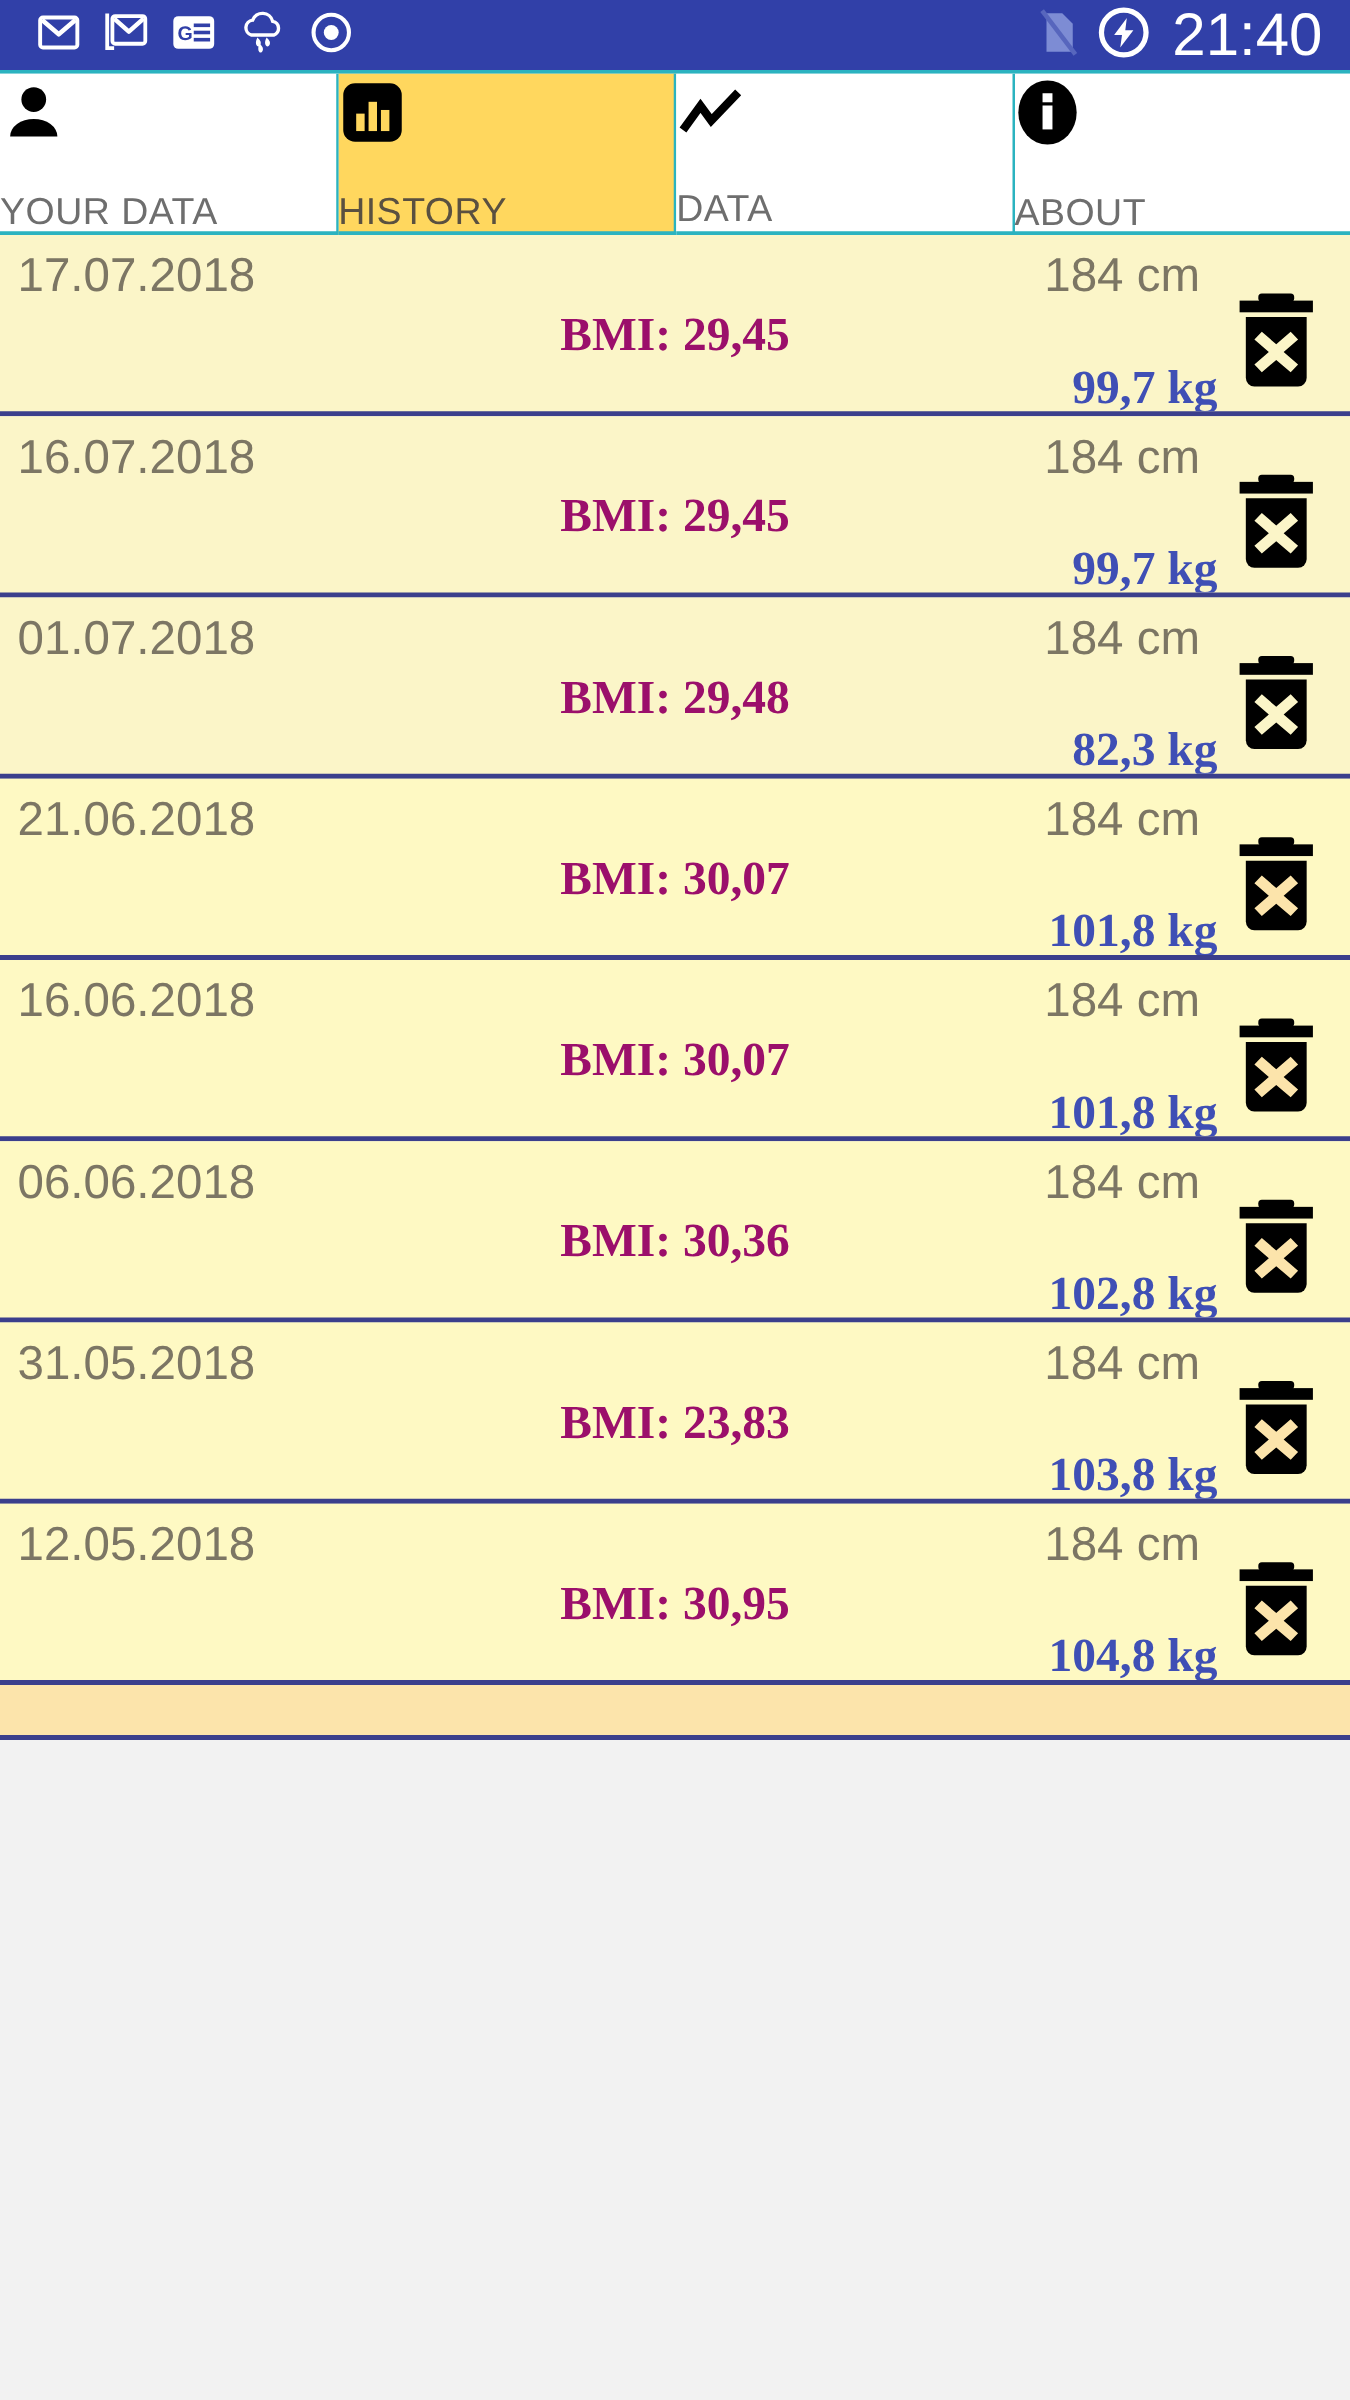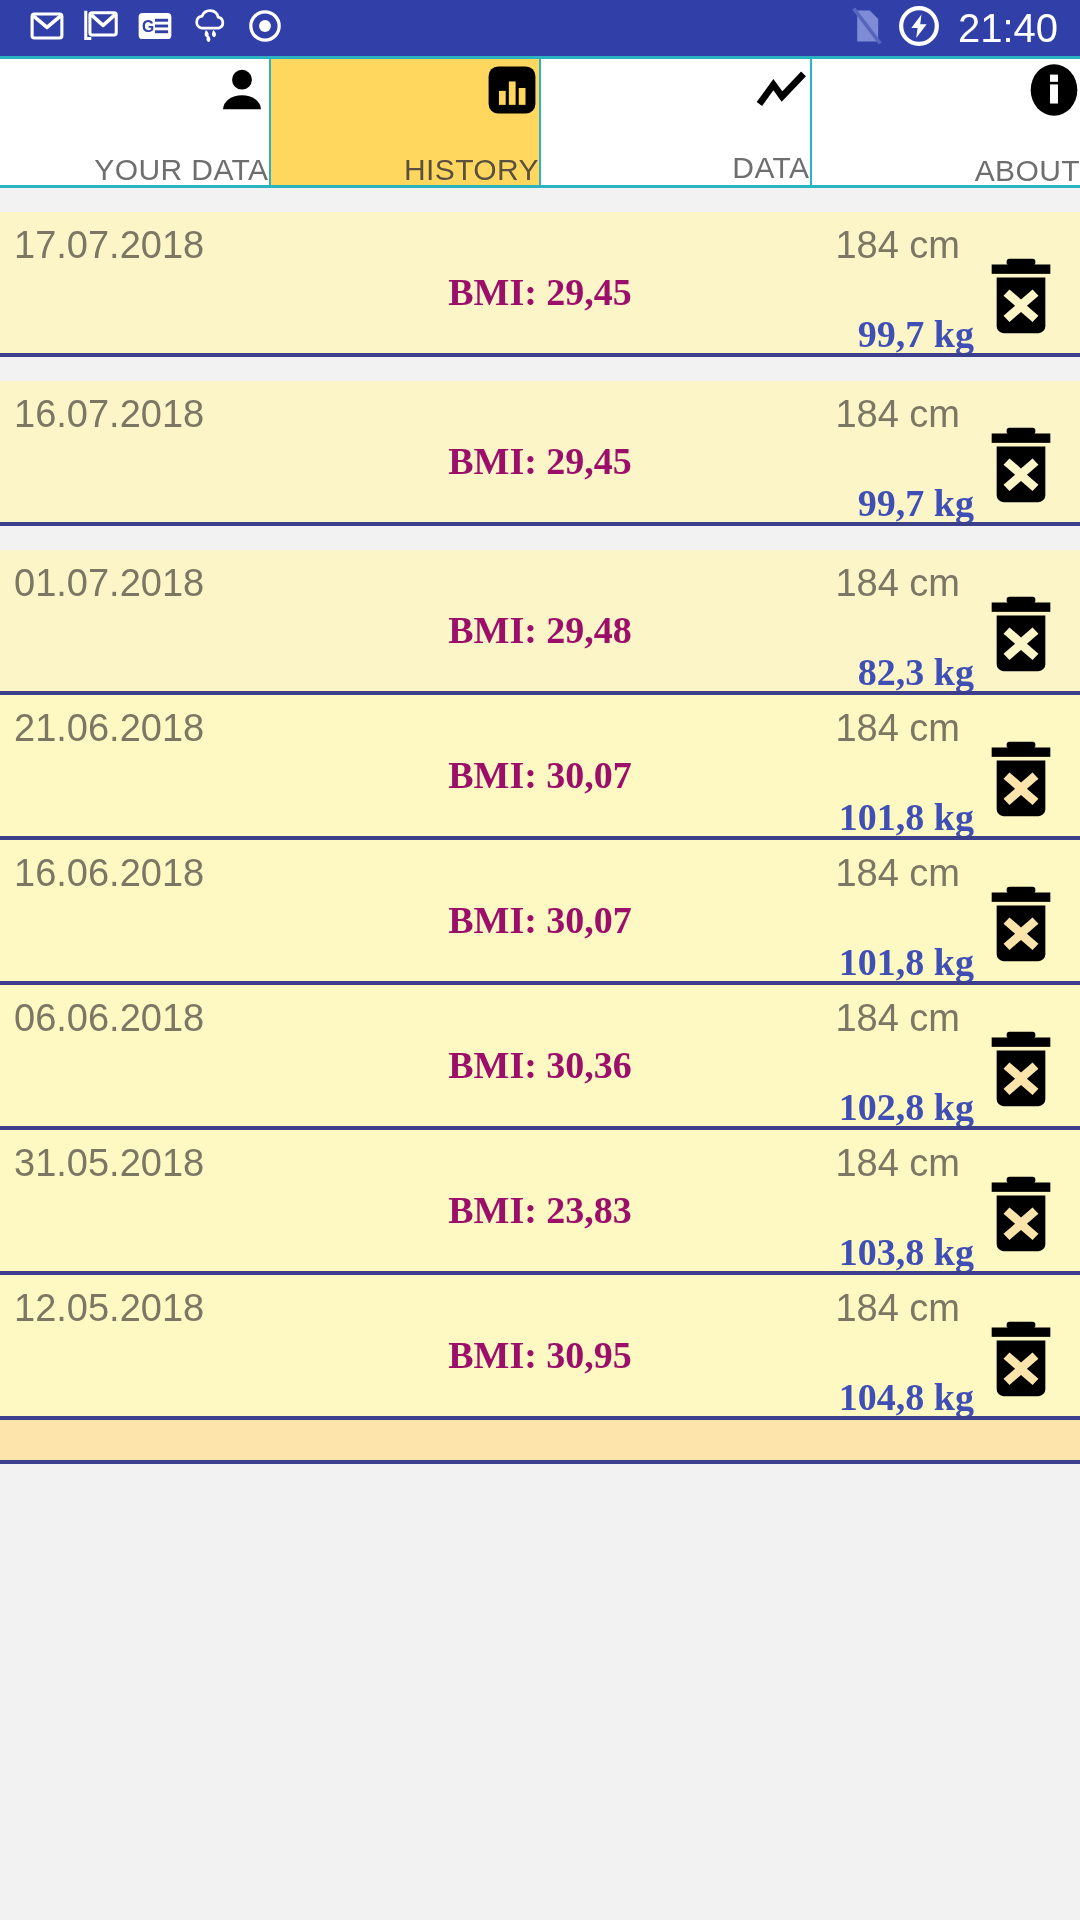--- a/index.html
+++ b/index.html
@@ -35,21 +35,21 @@
     flex: 1;
   }
   .status-right {
     display: flex;
     align-items: center;
     gap: 14px;
   }
   .sicon { display: block; }
   .clock {
     color: #ffffff;
-    font-size: 40px;
+    font-size: 48px;
     font-weight: 500;
     letter-spacing: 0px;
     font-family: "Liberation Sans", sans-serif;
     margin-left: 4px;
   }
 
   
   .tabbar {
     display: flex;
     height: 132px;
@@ -57,21 +57,21 @@
     border-top: 3px solid #2bb3c0;
     box-sizing: border-box;
   }
   .tab {
     flex: 1;
     background: #ffffff;
     border-right: 2px solid #2bb3c0;
     border-bottom: 3px solid #2bb3c0;
     display: flex;
     flex-direction: column;
-    align-items: flex-end;
+    align-items: flex-start;
     justify-content: center;
     box-sizing: border-box;
     padding-top: 6px;
     gap: 28px;
   }
   .tab:last-child { border-right: none; }
   .tab.active { background: #ffd75e; }
   .tab-icon {
     height: 58px;
     display: flex;
@@ -91,21 +91,21 @@
   .list {
     background: #f2f2f2;
   }
   .row {
     position: relative;
     height: 145px;
     border-bottom: 4px solid #3b3f8c;
     box-sizing: border-box;
     overflow: hidden;
   }
-  .row.shade-a { background: #fbf5c8; margin-top: 24px; }
+  .row.shade-a { background: #fbf5c8; }
   .row.shade-b { background: #fef9c3; }
 
   .cell-date {
     position: absolute;
     left: 14px;
     top: 12px;
     font-size: 38px;
     color: #7c7664;
     font-family: "Liberation Sans", sans-serif;
   }

